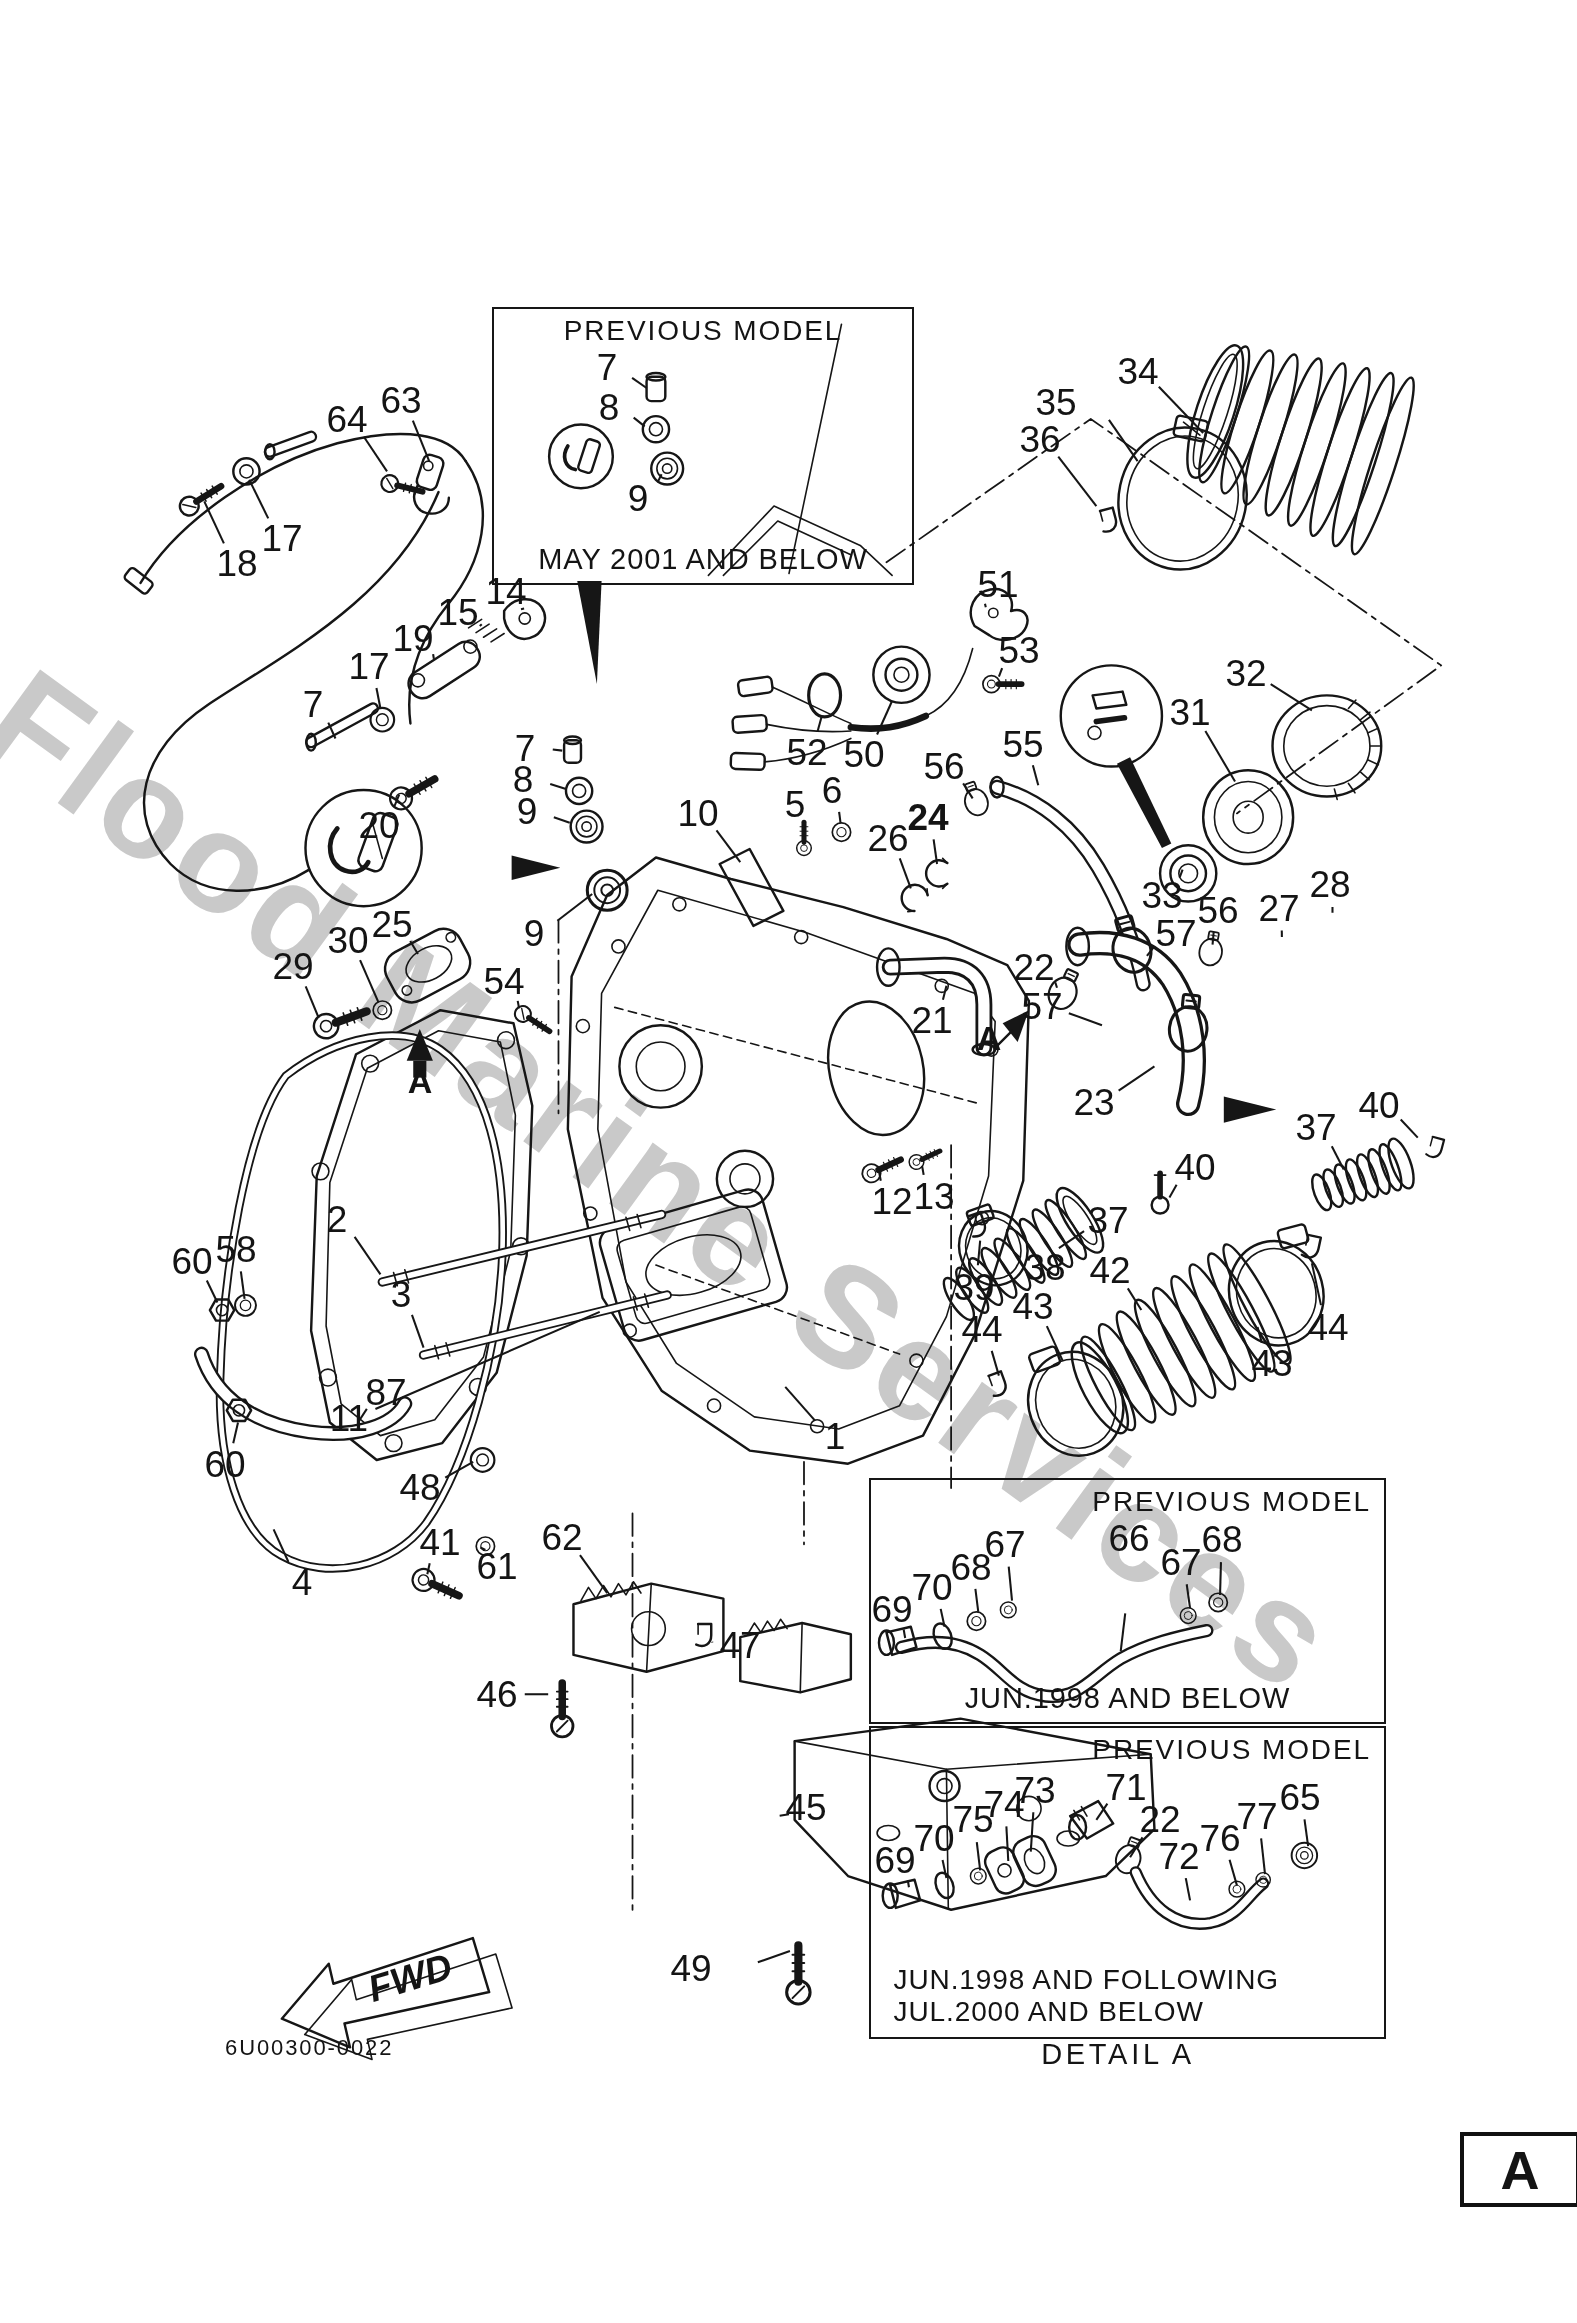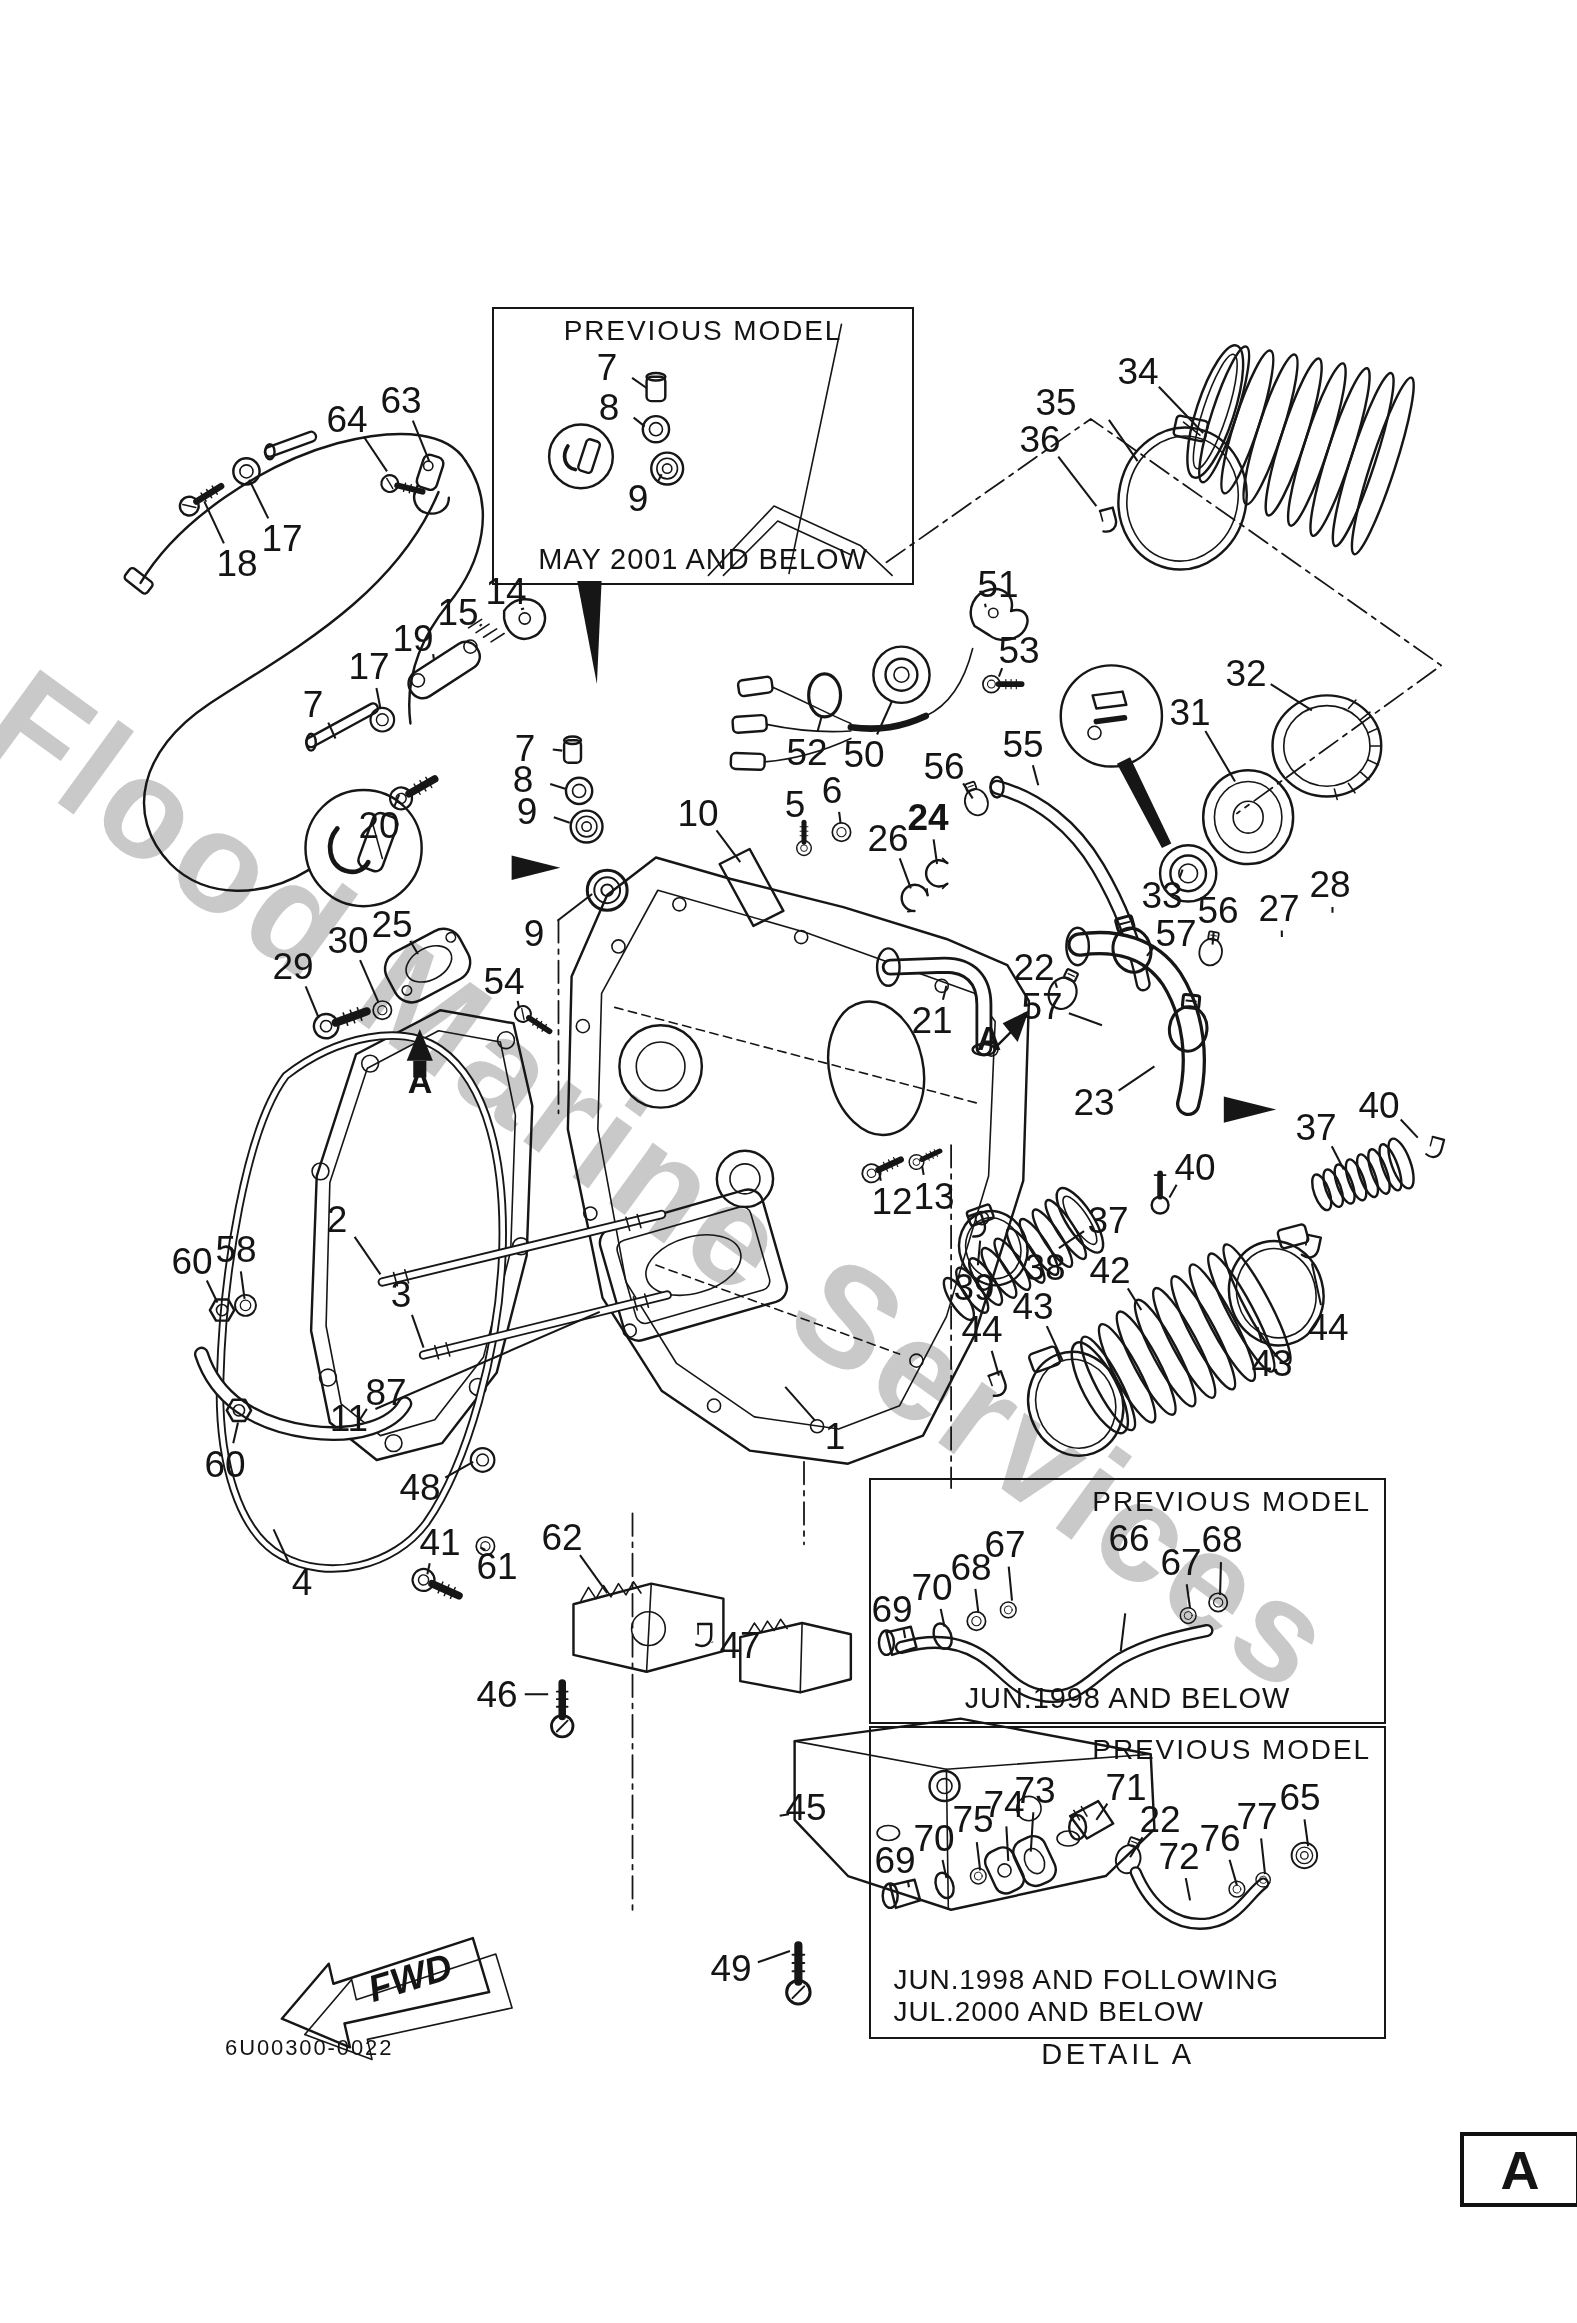--- a/index.html
+++ b/index.html
@@ -786,21 +786,21 @@
       <div class="plabel" style="left: 302px; top: 1582px;">4</div>
       <div class="plabel" style="left: 440px; top: 1542px;">41</div>
       <div class="plabel" style="left: 497px; top: 1566px;">61</div>
       <div class="plabel" style="left: 562px; top: 1537px;">62</div>
       <div class="plabel" style="left: 349px; top: 1418px;">11</div>
       <div class="plabel" style="left: 420px; top: 1487px;">48</div>
       <div class="plabel" style="left: 835px; top: 1436px;">1</div>
       <div class="plabel" style="left: 497px; top: 1694px;">46</div>
       <div class="plabel" style="left: 740px; top: 1645px;">47</div>
       <div class="plabel" style="left: 806px; top: 1807px;">45</div>
-      <div class="plabel" style="left: 731px; top: 1968px;">49</div>
+      <div class="plabel" style="left: 691px; top: 1968px;">49</div>
       <div class="plabel" style="left: 1379px; top: 1105px;">40</div>
       <div class="plabel" style="left: 1316px; top: 1127px;">37</div>
       <div class="plabel" style="left: 892px; top: 1609px;">69</div>
       <div class="plabel" style="left: 932px; top: 1587px;">70</div>
       <div class="plabel" style="left: 971px; top: 1567px;">68</div>
       <div class="plabel" style="left: 1005px; top: 1544px;">67</div>
       <div class="plabel" style="left: 1129px; top: 1538px;">66</div>
       <div class="plabel" style="left: 1181px; top: 1562px;">67</div>
       <div class="plabel" style="left: 1222px; top: 1539px;">68</div>
       <div class="plabel" style="left: 895px; top: 1860px;">69</div>

